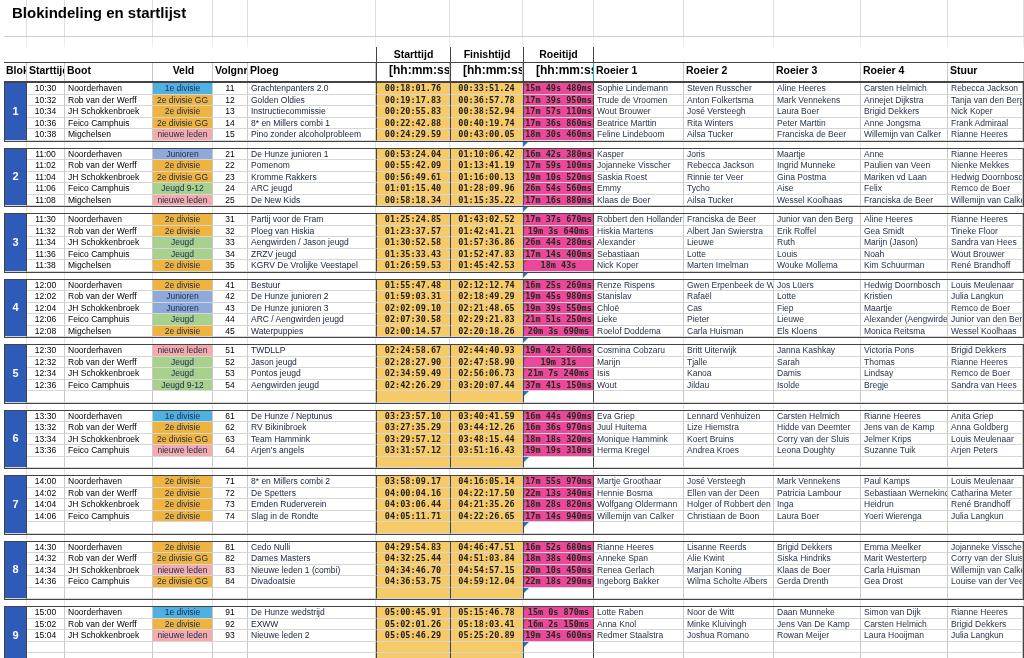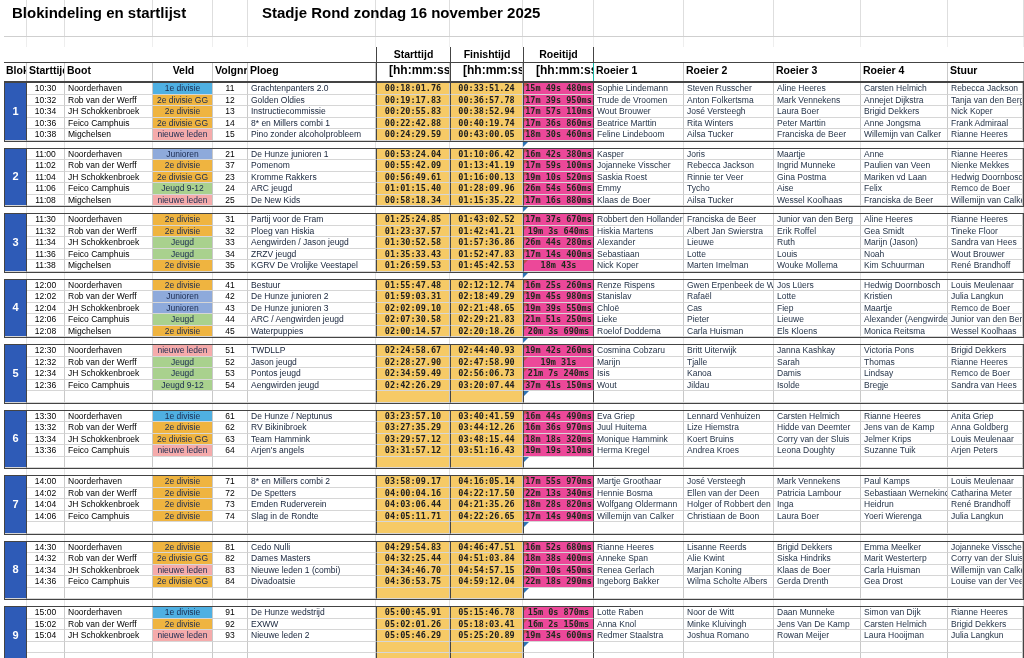--- a/index.html
+++ b/index.html
@@ -67,21 +67,20 @@
       <div class="gc"></div>
     <div class="gc"></div>
       <div class="gc"></div>
     <div class="gc"></div>
       <div class="gc"></div>
     <div class="gc"></div>
       <div class="gc"></div>
     <div class="gc"></div>
       <div class="gc"></div>
     <div class="title-left">Blokindeling en startlijst</div>
-    <div class="title-right">Stadje Rond zondag 16 november 2025</div>
   </div>
 
   <div class="blankrow row14">
     <div class="gc"></div>
       <div class="gc"></div>
       <div class="gc"></div>
       <div class="gc"></div>
     <div class="gc"></div>
       <div class="gc"></div>
       <div class="gc"></div>
@@ -226,21 +225,21 @@
         <div class="cell timec">01:10:06.42</div>
         <div class="cell rtc">16m 42s 380ms<div class="mark-red"></div></div>
         <div class="cell name">Kasper</div>
         <div class="cell name">Joris</div>
         <div class="cell name">Maartje</div>
         <div class="cell name">Anne</div>
         <div class="cell name">Rianne Heeres</div>
         <div class="cell ctr">11:02</div>
         <div class="cell ">Rob van der Werff</div>
         <div class="cell veld" style="background: rgb(239, 180, 64);">2e divisie</div>
-        <div class="cell ctr">37</div>
+        <div class="cell ctr">22</div>
         <div class="cell ploeg">Pomenom</div>
         <div class="cell timec">00:55:42.09</div>
         <div class="cell timec">01:13:41.19</div>
         <div class="cell rtc">17m 59s 100ms<div class="mark-red"></div></div>
         <div class="cell name">Jojanneke Visscher</div>
         <div class="cell name">Rebecca Jackson</div>
         <div class="cell name">Ingrid Munneke</div>
         <div class="cell name">Paulien van Veen</div>
         <div class="cell name">Nienke Mekkes</div>
         <div class="cell ctr">11:04</div>

